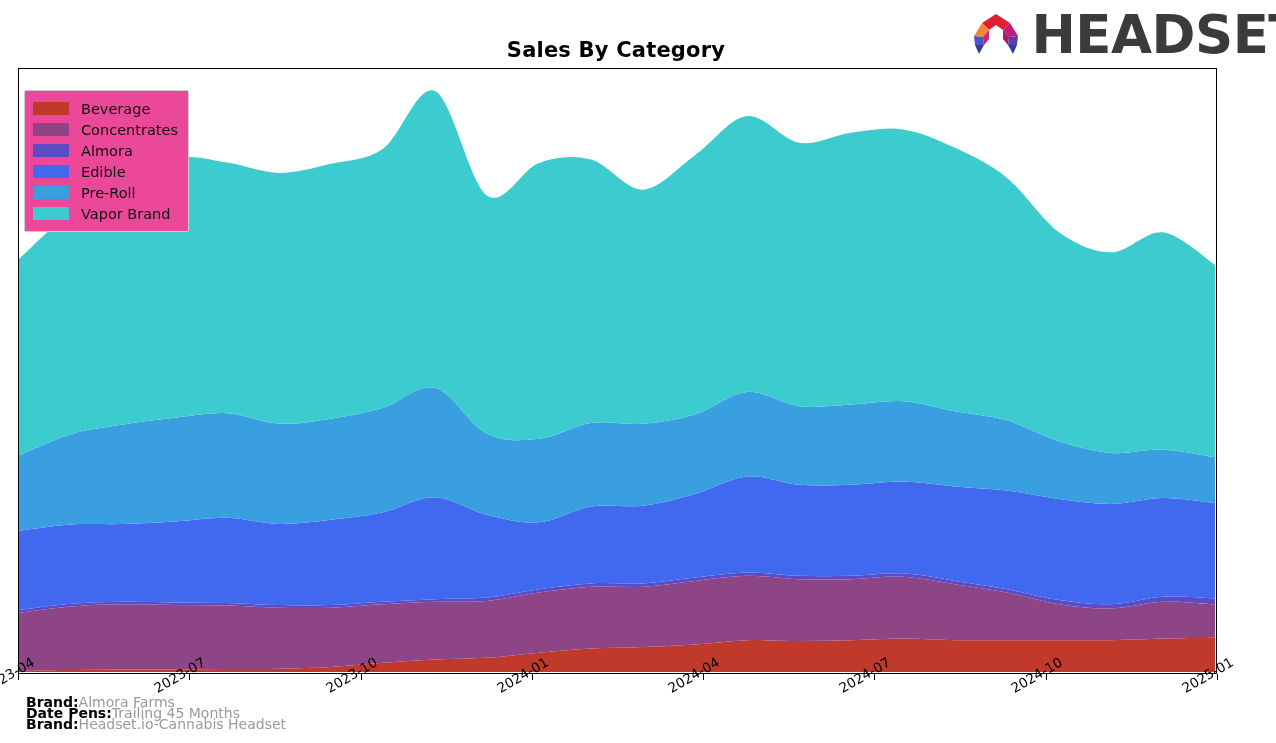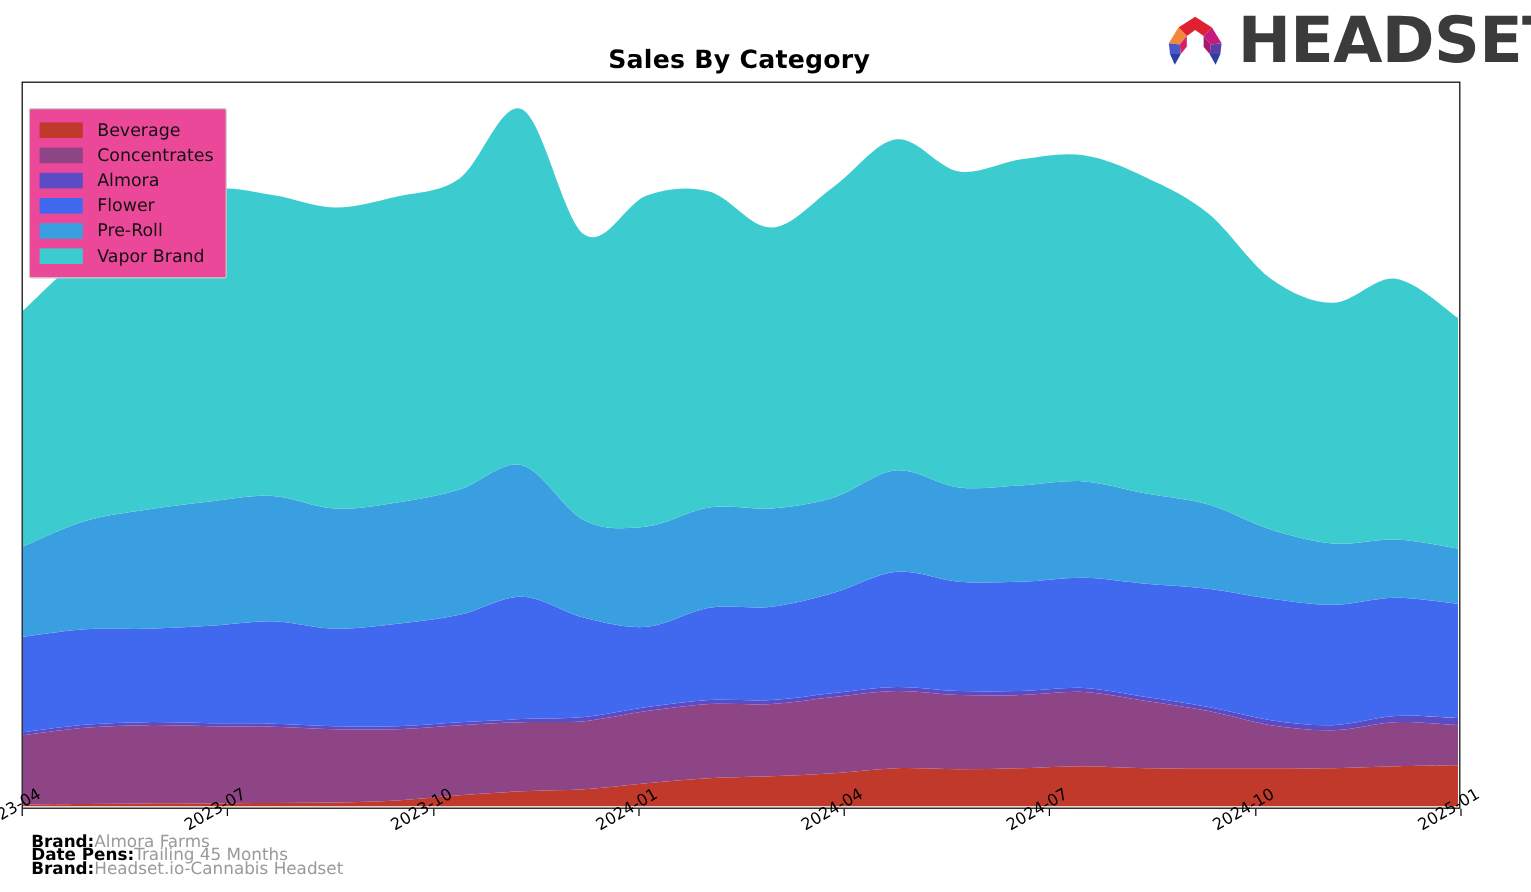--- a/index.html
+++ b/index.html
@@ -180,21 +180,21 @@
       <div class="legend-row">
         <span class="legend-swatch" style="background: rgb(142, 69, 133);"></span>
         <span class="legend-label">Concentrates</span>
       </div>
       <div class="legend-row">
         <span class="legend-swatch" style="background: rgb(91, 75, 196);"></span>
         <span class="legend-label">Almora</span>
       </div>
       <div class="legend-row">
         <span class="legend-swatch" style="background: rgb(65, 105, 240);"></span>
-        <span class="legend-label">Flower</span>
+        <span class="legend-label">Edible</span>
       </div>
       <div class="legend-row">
         <span class="legend-swatch" style="background: rgb(58, 159, 224);"></span>
         <span class="legend-label">Pre-Roll</span>
       </div>
       <div class="legend-row">
         <span class="legend-swatch" style="background: rgb(60, 204, 208);"></span>
         <span class="legend-label">Vapor Brand</span>
       </div>
     </div>

